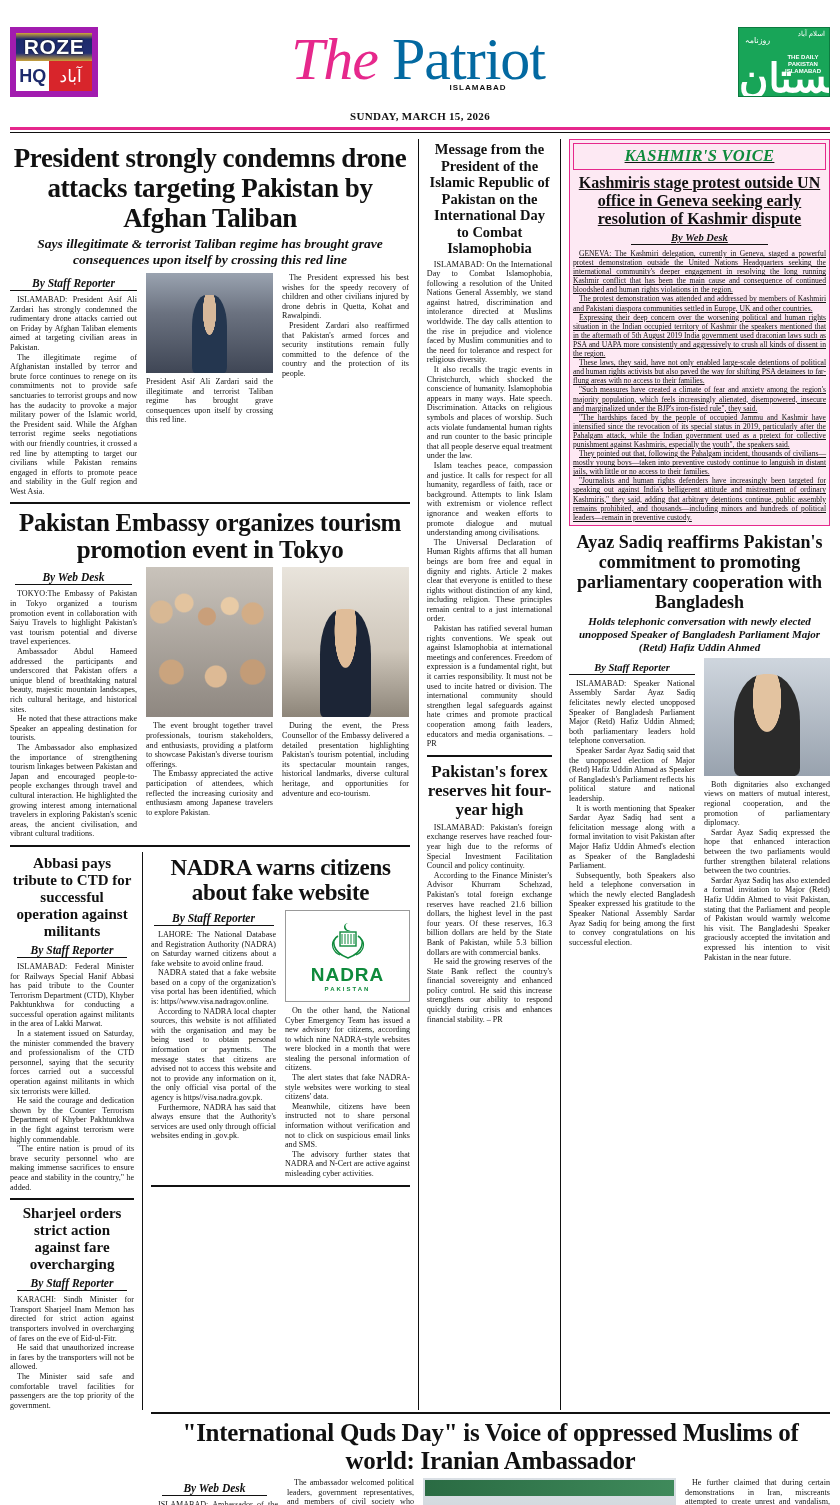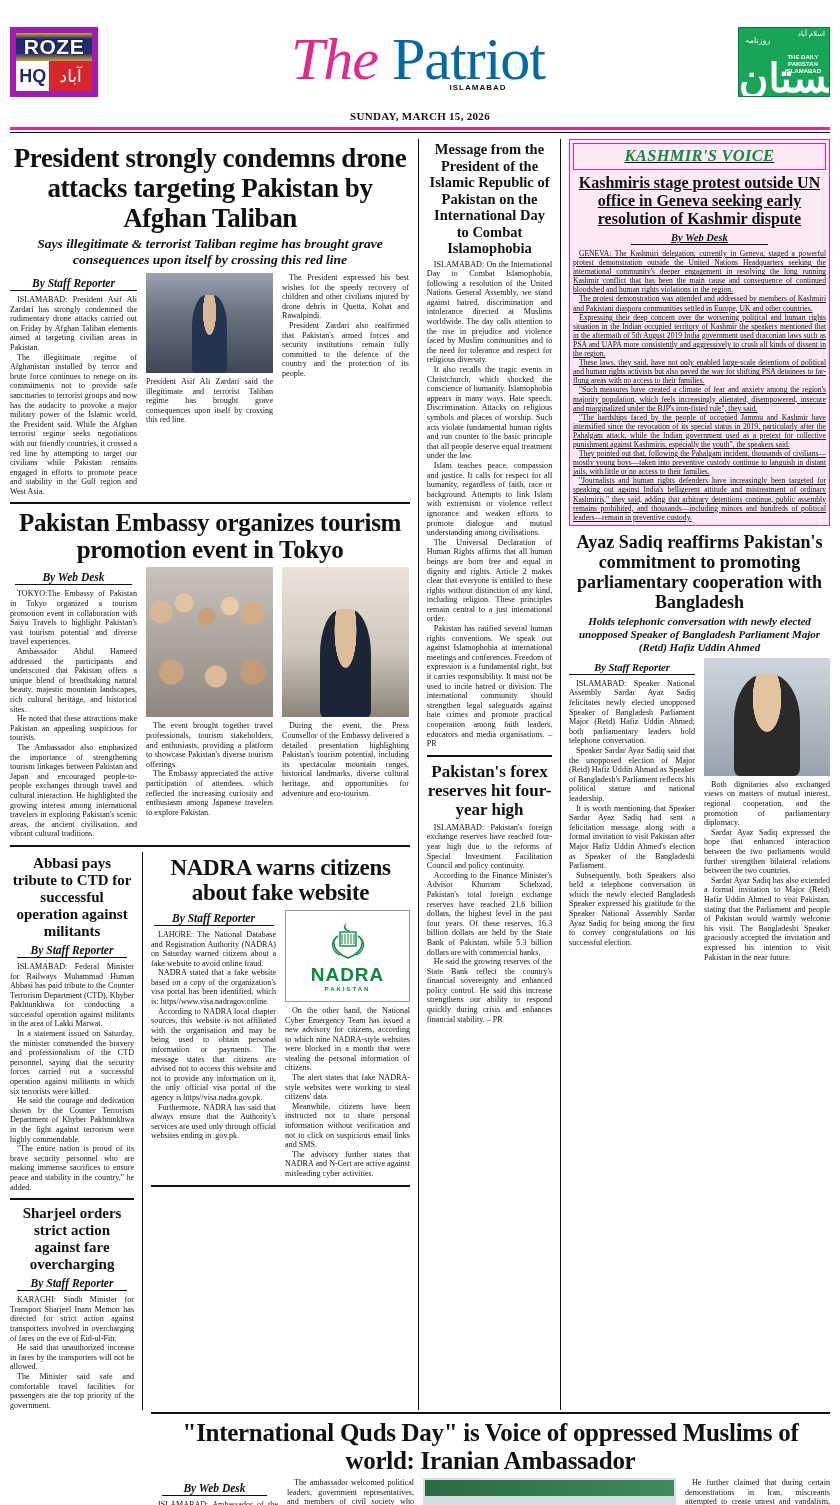--- a/index.html
+++ b/index.html
@@ -189,21 +189,21 @@
       </div>
 
       <div>
         <h3 class="sec">Pakistan Embassy organizes tourism promotion event in Tokyo</h3>
         <div style="display:flex; gap:9px; margin-top:4px;">
           <div style="width:127px;">
             <div class="byline" style="width:92%">By Web Desk</div>
             <div class="body1">
               <p>TOKYO:The Embassy of Pakistan in Tokyo organized a tourism promotion event in collaboration with Saiyu Travels to highlight Pakistan's vast tourism potential and diverse travel experiences.</p>
               <p>Ambassador Abdul Hameed addressed the participants and underscored that Pakistan offers a unique blend of breathtaking natural beauty, majestic mountain landscapes, rich cultural heritage, and historical sites.</p>
-              <p>He noted that these attractions make Pakistan an appealing suspicious for tourists.</p>
+              <p>He noted that these attractions make Speaker an appealing destination for tourists.</p>
               <p>The Ambassador also emphasized the importance of strengthening tourism linkages between Pakistan and Japan and encouraged people-to-people exchanges through travel and cultural interaction. He highlighted the growing interest among international travelers in exploring Pakistan's scenic areas, the ancient civilisation, and vibrant cultural traditions.</p>
             </div>
           </div>
           <div style="width:127px;">
             <div class="photo ph-tokyo-b"></div>
             <div class="body1" style="margin-top:4px">
               <p>The event brought together travel professionals, tourism stakeholders, and enthusiasts, providing a platform to showcase Pakistan's diverse tourism offerings.</p>
               <p>The Embassy appreciated the active participation of attendees, which reflected the increasing curiosity and enthusiasm among Japanese travelers to explore Pakistan.</p>
             </div>
           </div>
@@ -216,21 +216,21 @@
         </div>
         <div class="hr-black"></div>
       </div>
 
       <div style="display:flex; gap:8px;">
 
         <div style="width:132px;">
           <h3 class="sec-sm">Abbasi pays tribute to CTD for successful operation against militants</h3>
           <div class="byline narrow" style="width:88%">By Staff Reporter</div>
           <div class="body1">
-            <p>ISLAMABAD: Federal Minister for Railways Muhammad Human Abbasi has paid tribute to the Counter Terrorism Department (CTD), Khyber Pakhtunkhwa for conducting a successful operation against militants in the area of Lakki Marwat.</p>
+            <p>ISLAMABAD: Federal Minister for Railways Special Hanif Abbasi has paid tribute to the Counter Terrorism Department (CTD), Khyber Pakhtunkhwa for conducting a successful operation against militants in the area of Lakki Marwat.</p>
             <p>In a statement issued on Saturday, the minister commended the bravery and professionalism of the CTD personnel, saying that the security forces carried out a successful operation against militants in which six terrorists were killed.</p>
             <p>He said the courage and dedication shown by the Counter Terrorism Department of Khyber Pakhtunkhwa in the fight against terrorism were highly commendable.</p>
             <p>"The entire nation is proud of its brave security personnel who are making immense sacrifices to ensure peace and stability in the country," he added.</p>
           </div>
           <div class="hr-black"></div>
 
           <div>
             <h3 class="sec-sm">Sharjeel orders strict action against fare overcharging</h3>
             <div class="byline narrow" style="width:88%">By Staff Reporter</div>
             <div class="body1">

